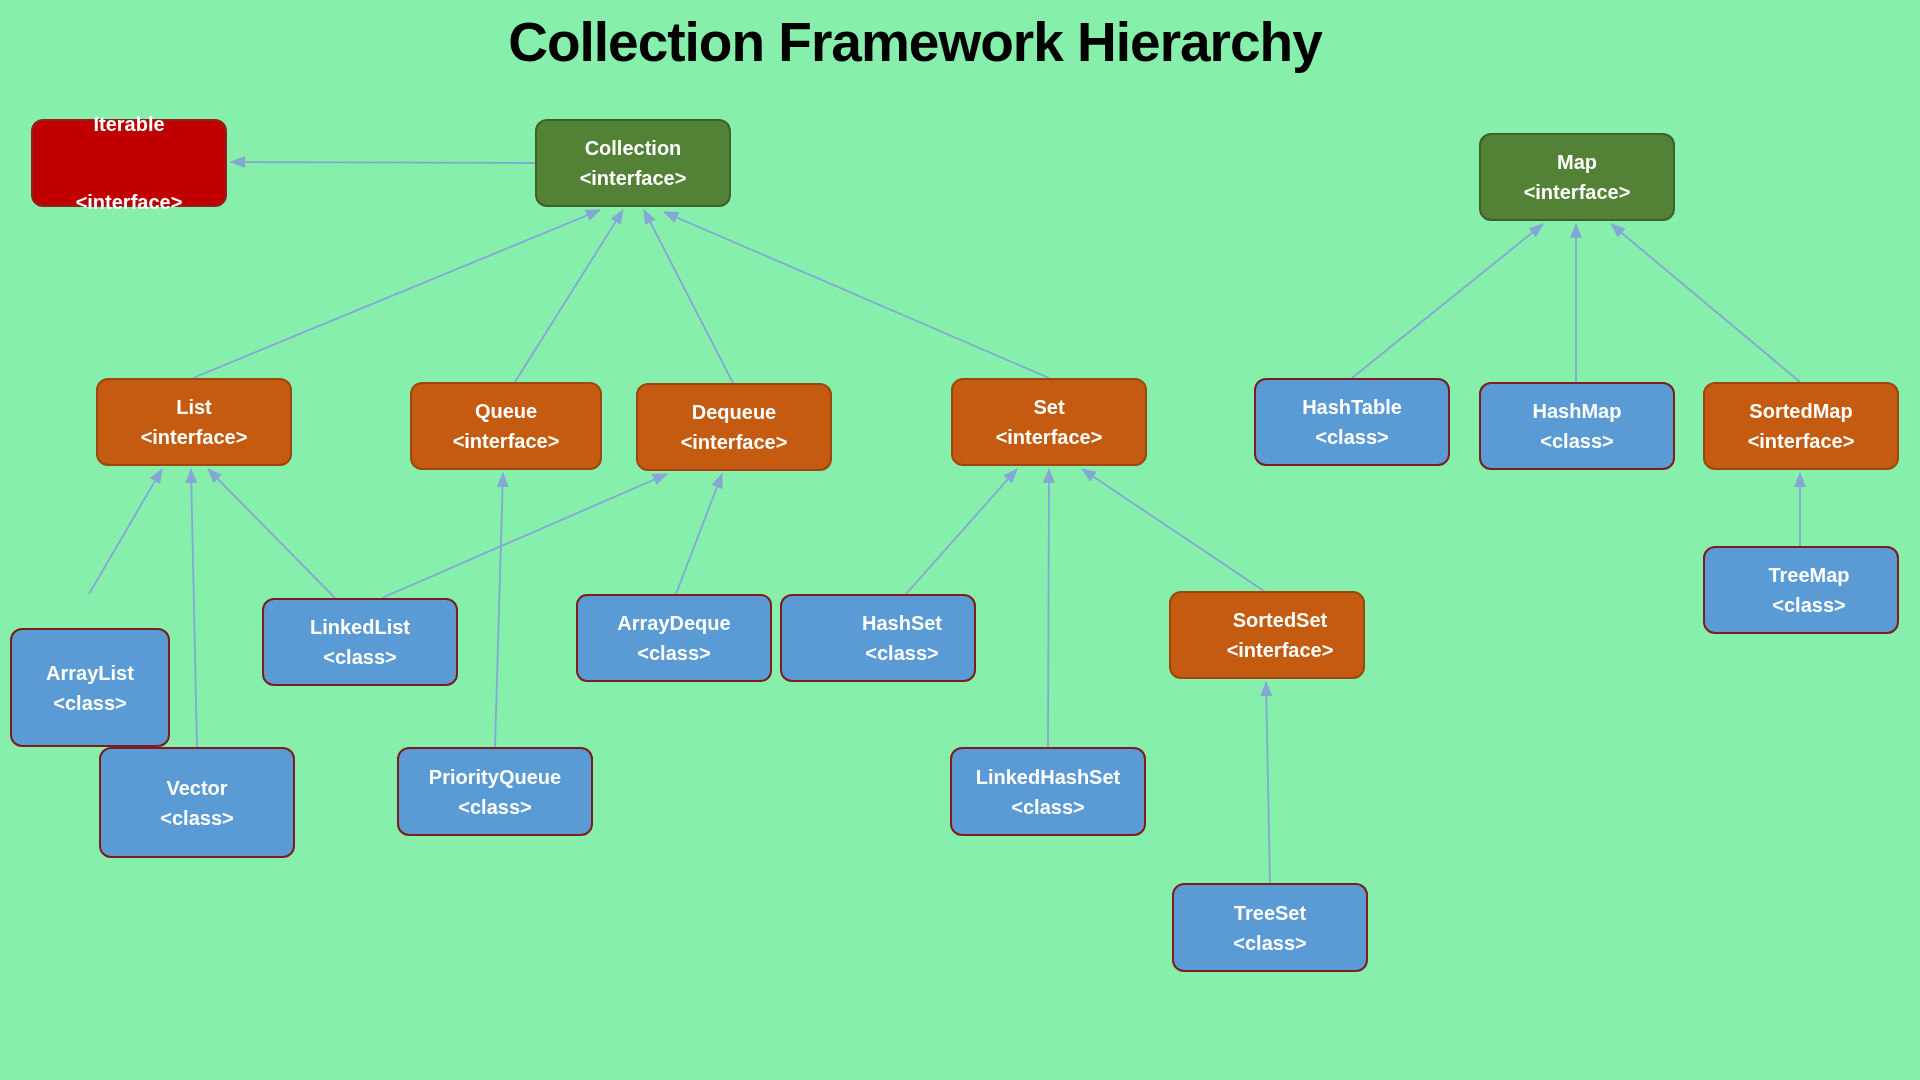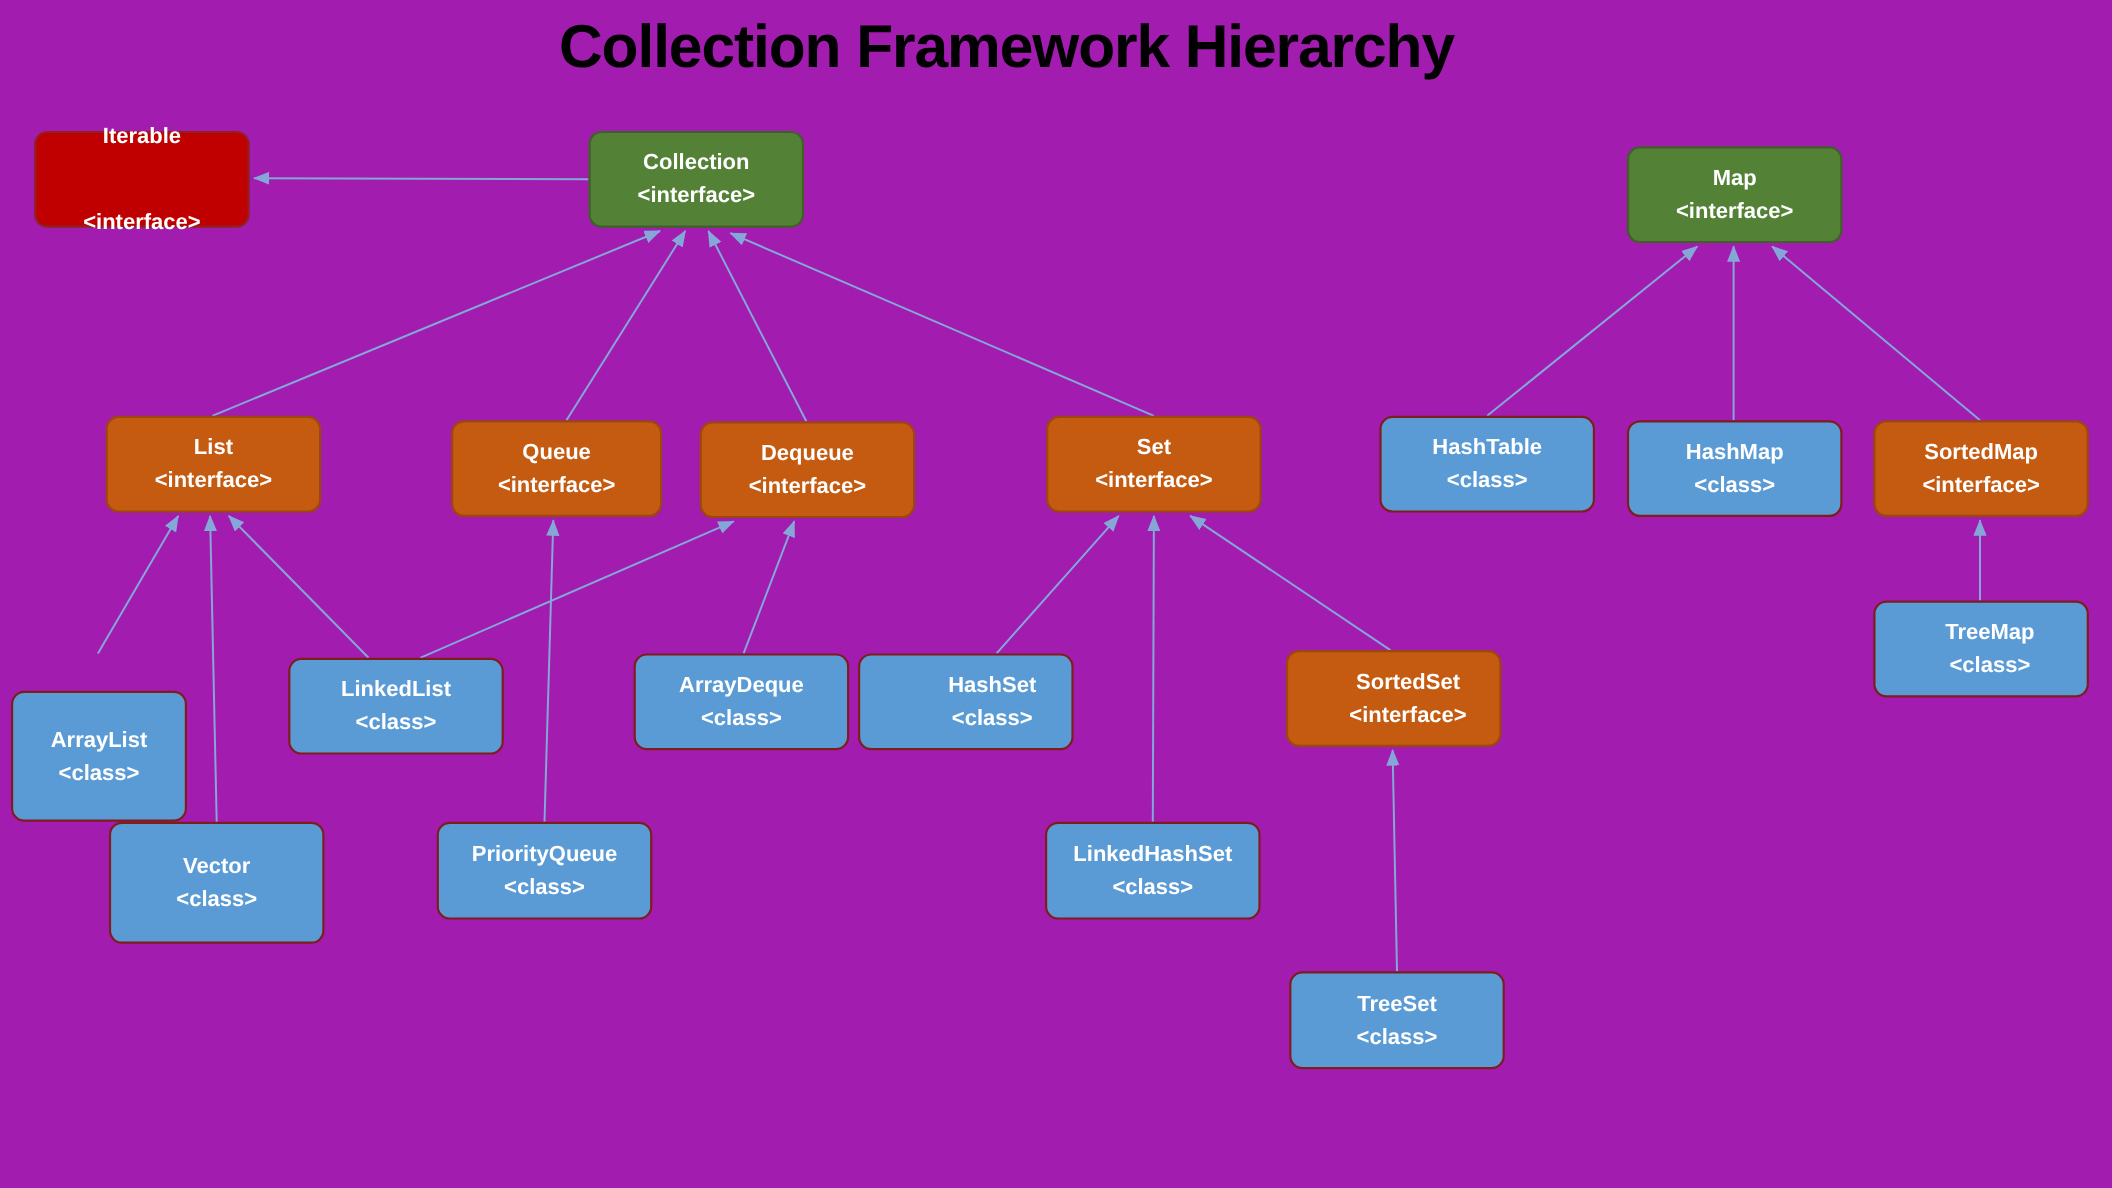--- a/index.html
+++ b/index.html
@@ -5,21 +5,21 @@
   html, body {
     margin: 0; padding: 0;
     width: 1920px; height: 1080px;
     background: #ffffff;
     font-family: "Liberation Sans", sans-serif;
     overflow: hidden;
   }
   .canvas {
     position: relative;
     width: 1920px; height: 1080px;
-    background: #a21caf;
+    background: #86efac;
   }
   .title {
     position: absolute;
     top: 10px; left: 0; width: 1830px;
     text-align: center;
     font-size: 55px;
     font-weight: bold;
     color: #000000;
     letter-spacing: -1px;
   }
@@ -53,21 +53,21 @@
   #n-map           { left: 1479px; top: 133px; }
   #n-list          { left: 96px;   top: 378px; }
   #n-queue         { left: 410px;  top: 382px; width: 192px; }
   #n-dequeue       { left: 636px;  top: 383px; }
   #n-set           { left: 951px;  top: 378px; }
   #n-hashtable     { left: 1254px; top: 378px; }
   #n-hashmap       { left: 1479px; top: 382px; }
   #n-sortedmap     { left: 1703px; top: 382px; }
   #n-arraylist     { left: 10px;   top: 628px; width: 160px; height: 119px; }
   #n-linkedlist    { left: 262px;  top: 598px; }
-  #n-arraydeque    { left: 576px;  top: 594px; }
+  #n-arraydeque    { left: 576px;  top: 594px; border-radius: 11px; }
   #n-hashset       { left: 780px;  top: 594px; padding-left: 48px; }
   #n-sortedset     { left: 1169px; top: 591px; padding-left: 26px; }
   #n-treemap       { left: 1703px; top: 546px; padding-left: 16px; }
   #n-vector        { left: 99px;   top: 747px; height: 111px; }
   #n-priorityqueue { left: 397px;  top: 747px; height: 89px; }
   #n-linkedhashset { left: 950px;  top: 747px; height: 89px; }
   #n-treeset       { left: 1172px; top: 883px; height: 89px; }
 </style>
 </head>
 <body>

